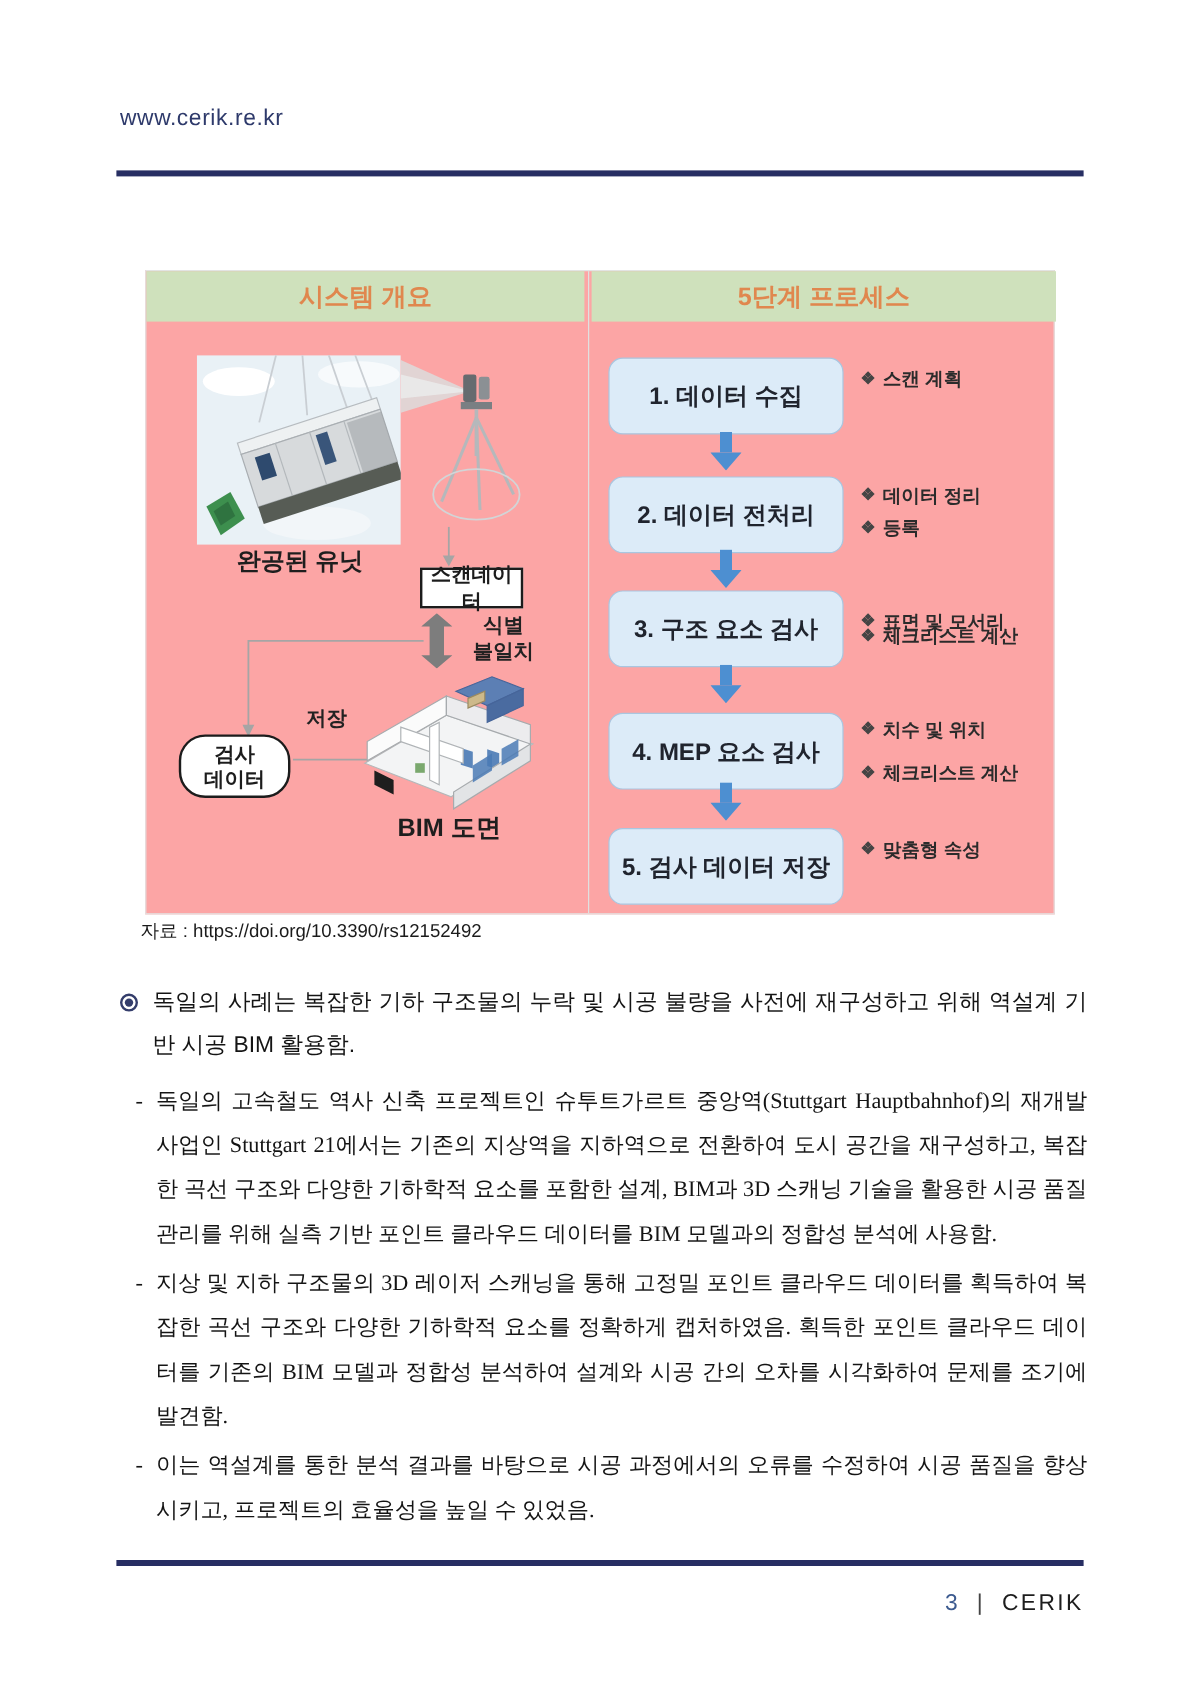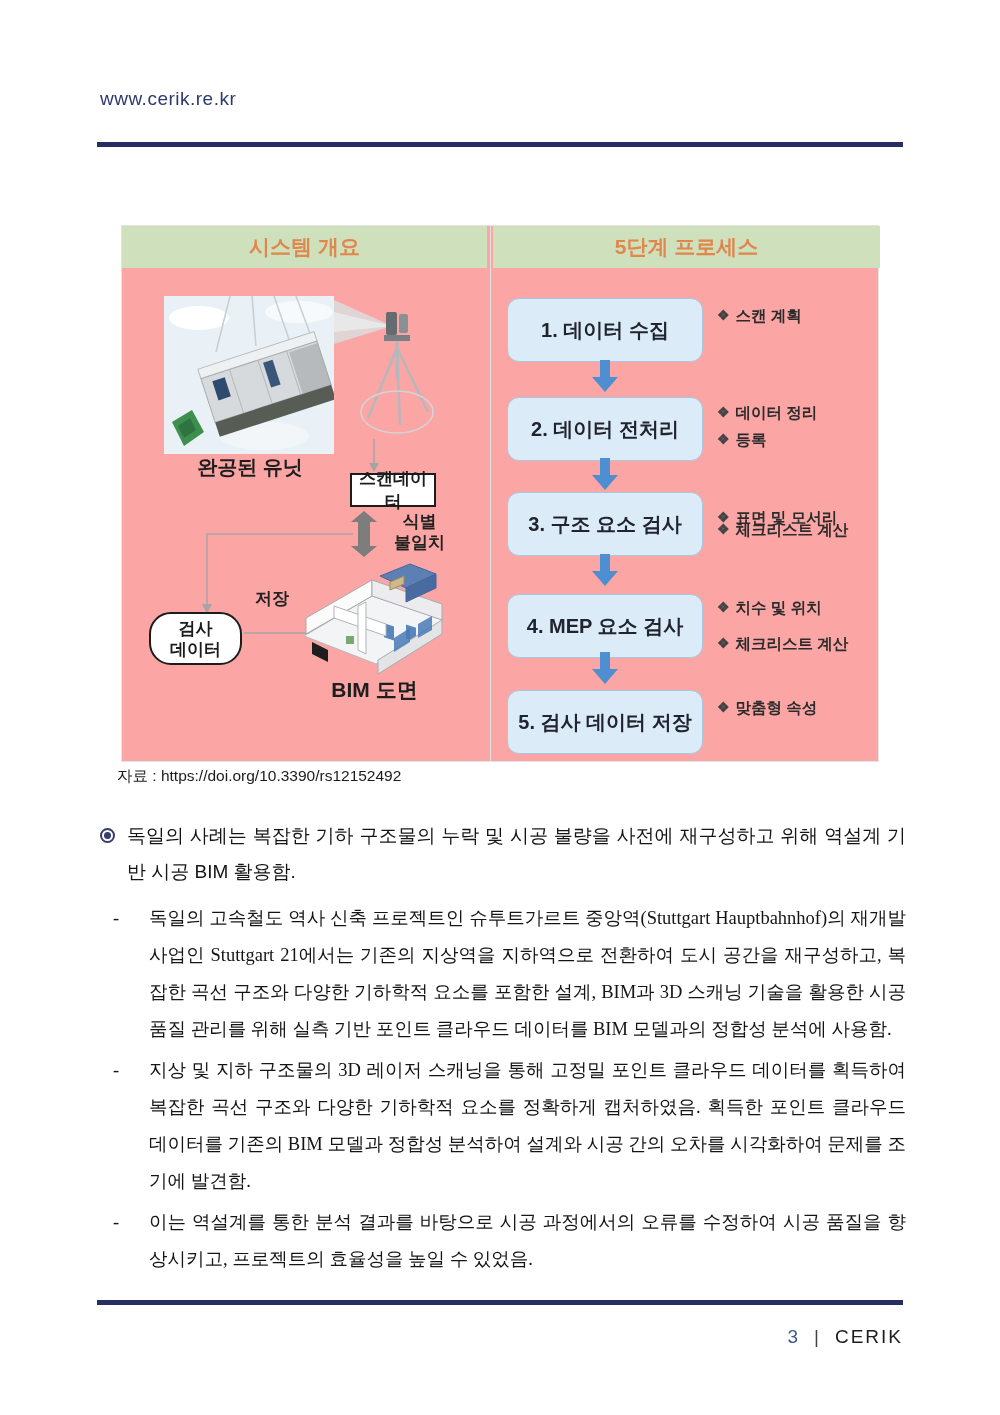--- a/index.html
+++ b/index.html
@@ -53,21 +53,21 @@
   .body-text { position:absolute; left:100px; top:818px; width:806px; }
   .main-bullet { display:flex; align-items:flex-start; }
   .bullet-icon { flex:0 0 15px; width:15px; height:15px; margin:10px 12px 0 0;
     border:2px solid #343d6b; border-radius:50%;
     display:flex; align-items:center; justify-content:center; }
   .bullet-icon i { display:block; width:7px; height:7px; border-radius:50%; background:#343d6b; }
   .main-bullet p { flex:1; font-size:19px; line-height:36px; text-align:justify; color:#141414; }
   .sub-bullets { margin:10px 0 0 13px; font-family:"Liberation Serif", serif; }
   .sub-bullet { display:flex; align-items:flex-start; margin-bottom:4px; }
   .sub-bullet .dash { flex:0 0 17px; font-size:18.5px; line-height:37px; color:#141414; }
-  .sub-bullet p { flex:1; font-size:18.5px; line-height:37px; text-align:justify; color:#141414;margin-left:19px; }
+  .sub-bullet p { flex:1; font-size:18.5px; line-height:37px; text-align:justify; color:#141414; }
   
   .footer-line { position:absolute; right:97px; top:1326px; display:flex; align-items:center; gap:16px;
     font-size:19px; }
   .page-num { color:#3c5a8f; }
   .footer-sep { color:#444; }
   .org-name { color:#1c1c1c; letter-spacing:2px; }
 </style>
 </head>
 <body>
 

